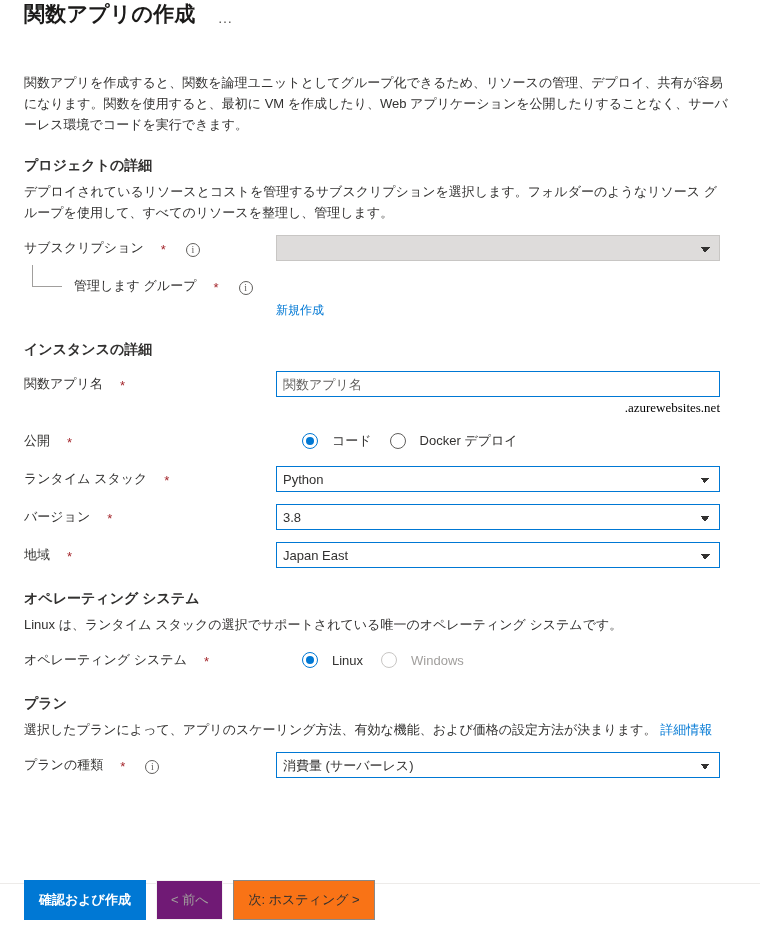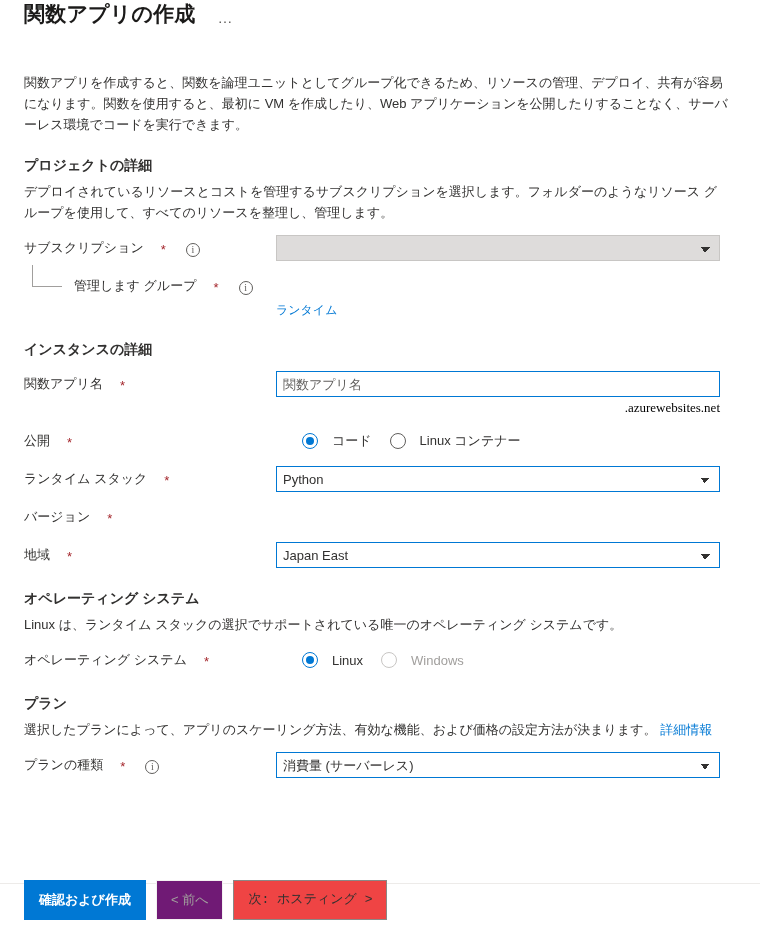--- a/index.html
+++ b/index.html
@@ -264,24 +264,23 @@
     font-weight: bold;
     border-color: #0078d4;
   }
   .btn-disabled {
     background: #701a75;
     color: #a19f9d;
     border-color: #f3f2f1;
     cursor: default;
   }
   .btn-default {
-    background: #ef4444;
+    background: #f97316;
     color: #323130;
     border-color: #8a8886;
-    font-family: Liberation Mono, monospace;
   }
 </style>
 </head>
 <body>
 
 <div class="page">
 
   <div class="title-row">
     <h1 class="page-title">関数アプリの作成</h1>
     <span class="ellipsis-btn">…</span>
@@ -308,21 +307,21 @@
   <div class="form-row">
     <div class="form-label indented">
       <span class="elbow"></span>
       <span>管理します グループ</span>
       <span class="req">*</span>
       <span class="info-icon">i</span>
     </div>
   </div>
 
   <div class="sub-link">
-    <a>ランタイム</a>
+    <a>新規作成</a>
   </div>
 
   <div class="section-heading">インスタンスの詳細</div>
 
   <div class="form-row">
     <div class="form-label">
       <span>関数アプリ名</span>
       <span class="req">*</span>
     </div>
     <div class="field">
@@ -338,41 +337,46 @@
       <span>公開</span>
       <span class="req">*</span>
     </div>
     <div class="field radio-group radio-pad">
       <div class="radio-opt checked">
         <span class="radio-circle"></span>
         <span>コード</span>
       </div>
       <div class="radio-opt">
         <span class="radio-circle"></span>
-        <span>Linux コンテナー</span>
+        <span>Docker デプロイ</span>
       </div>
     </div>
   </div>
 
   <div class="form-row">
     <div class="form-label">
       <span>ランタイム スタック</span>
       <span class="req">*</span>
     </div>
     <div class="field">
       <select class="azure-select">
         <option>Python</option>
       </select>
     </div>
   </div>
 
   <div class="form-row">
     <div class="form-label">
       <span>バージョン</span>
       <span class="req">*</span>
+    </div>
+    <div class="field">
+      <select class="azure-select">
+        <option>3.8</option>
+      </select>
     </div>
   </div>
 
   <div class="form-row">
     <div class="form-label">
       <span>地域</span>
       <span class="req">*</span>
     </div>
     <div class="field">
       <select class="azure-select">

